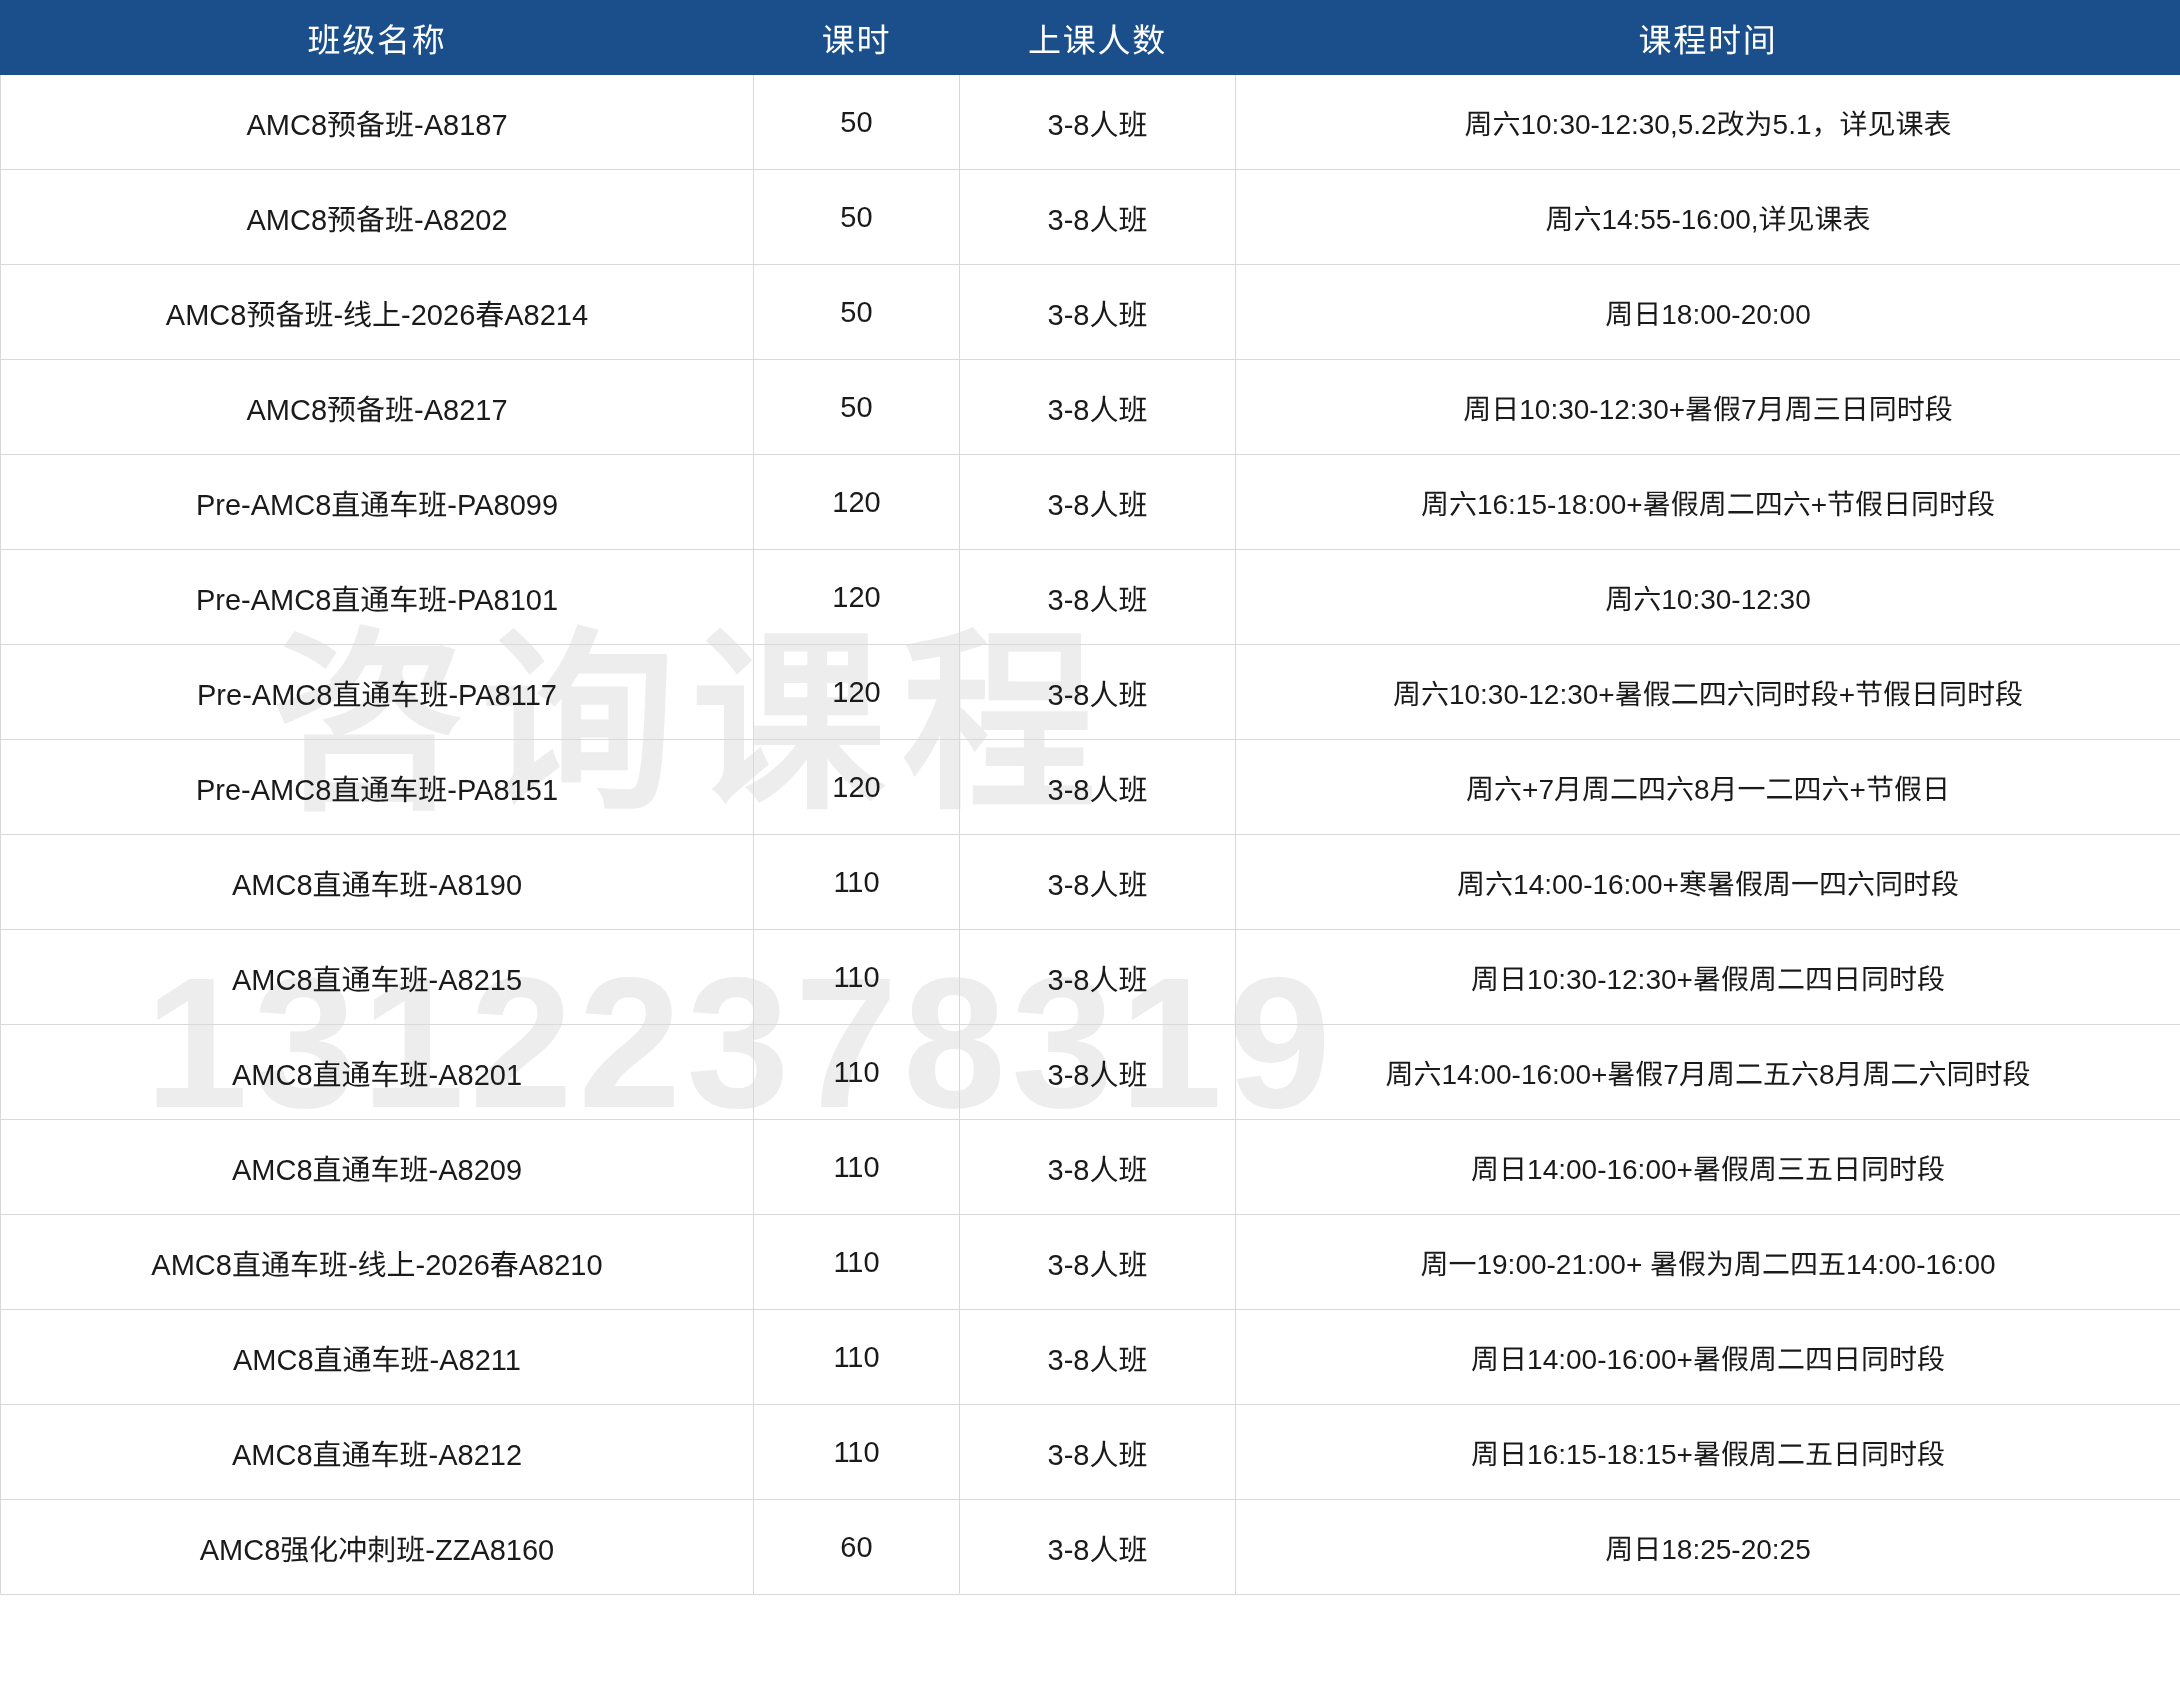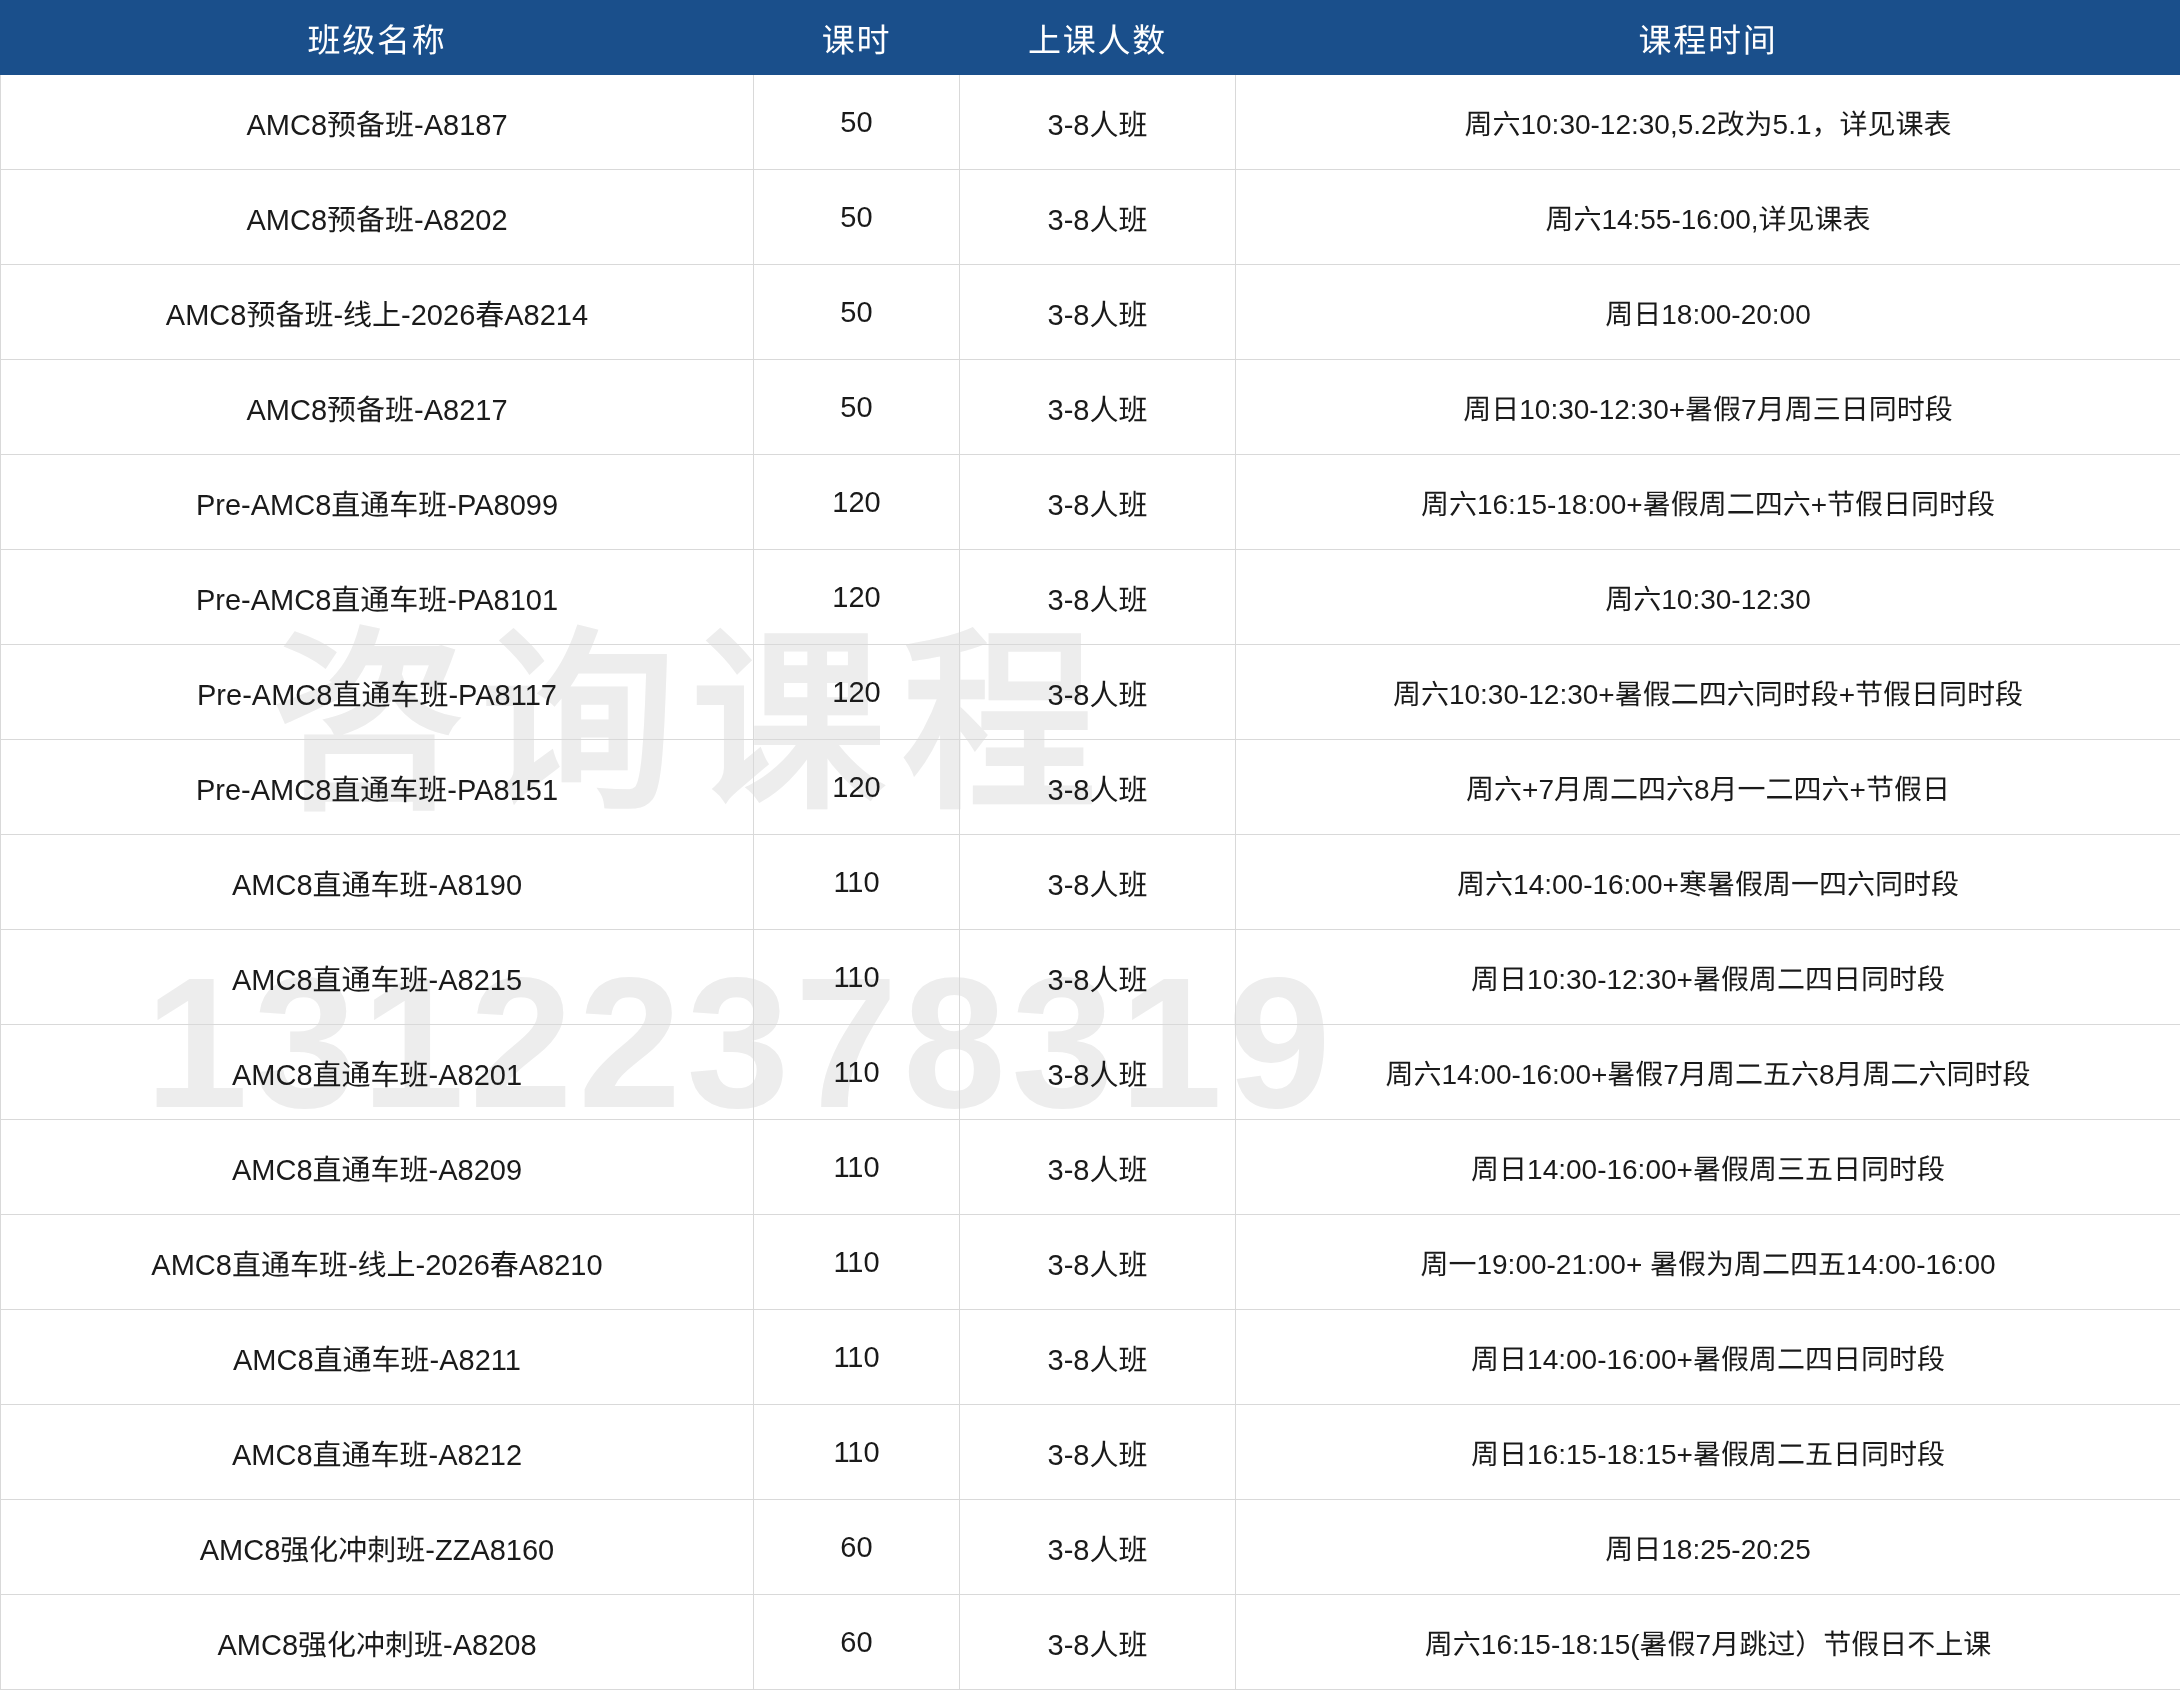--- a/index.html
+++ b/index.html
@@ -209,23 +209,17 @@
           <td class="col-hours">110</td>
           <td class="col-size">3-8人班</td>
           <td class="col-time">周日16:15-18:15+暑假周二五日同时段</td>
         </tr>
         <tr>
           <td class="col-name">AMC8强化冲刺班-ZZA8160</td>
           <td class="col-hours">60</td>
           <td class="col-size">3-8人班</td>
           <td class="col-time">周日18:25-20:25</td>
         </tr>
-        <tr>
-          <td class="col-name">AMC8强化冲刺班-A8208</td>
-          <td class="col-hours">60</td>
-          <td class="col-size">3-8人班</td>
-          <td class="col-time">周六16:15-18:15(暑假7月跳过）节假日不上课</td>
-        </tr>
       </tbody>
   </table>
 
 </div>
 
 
 </body></html>

